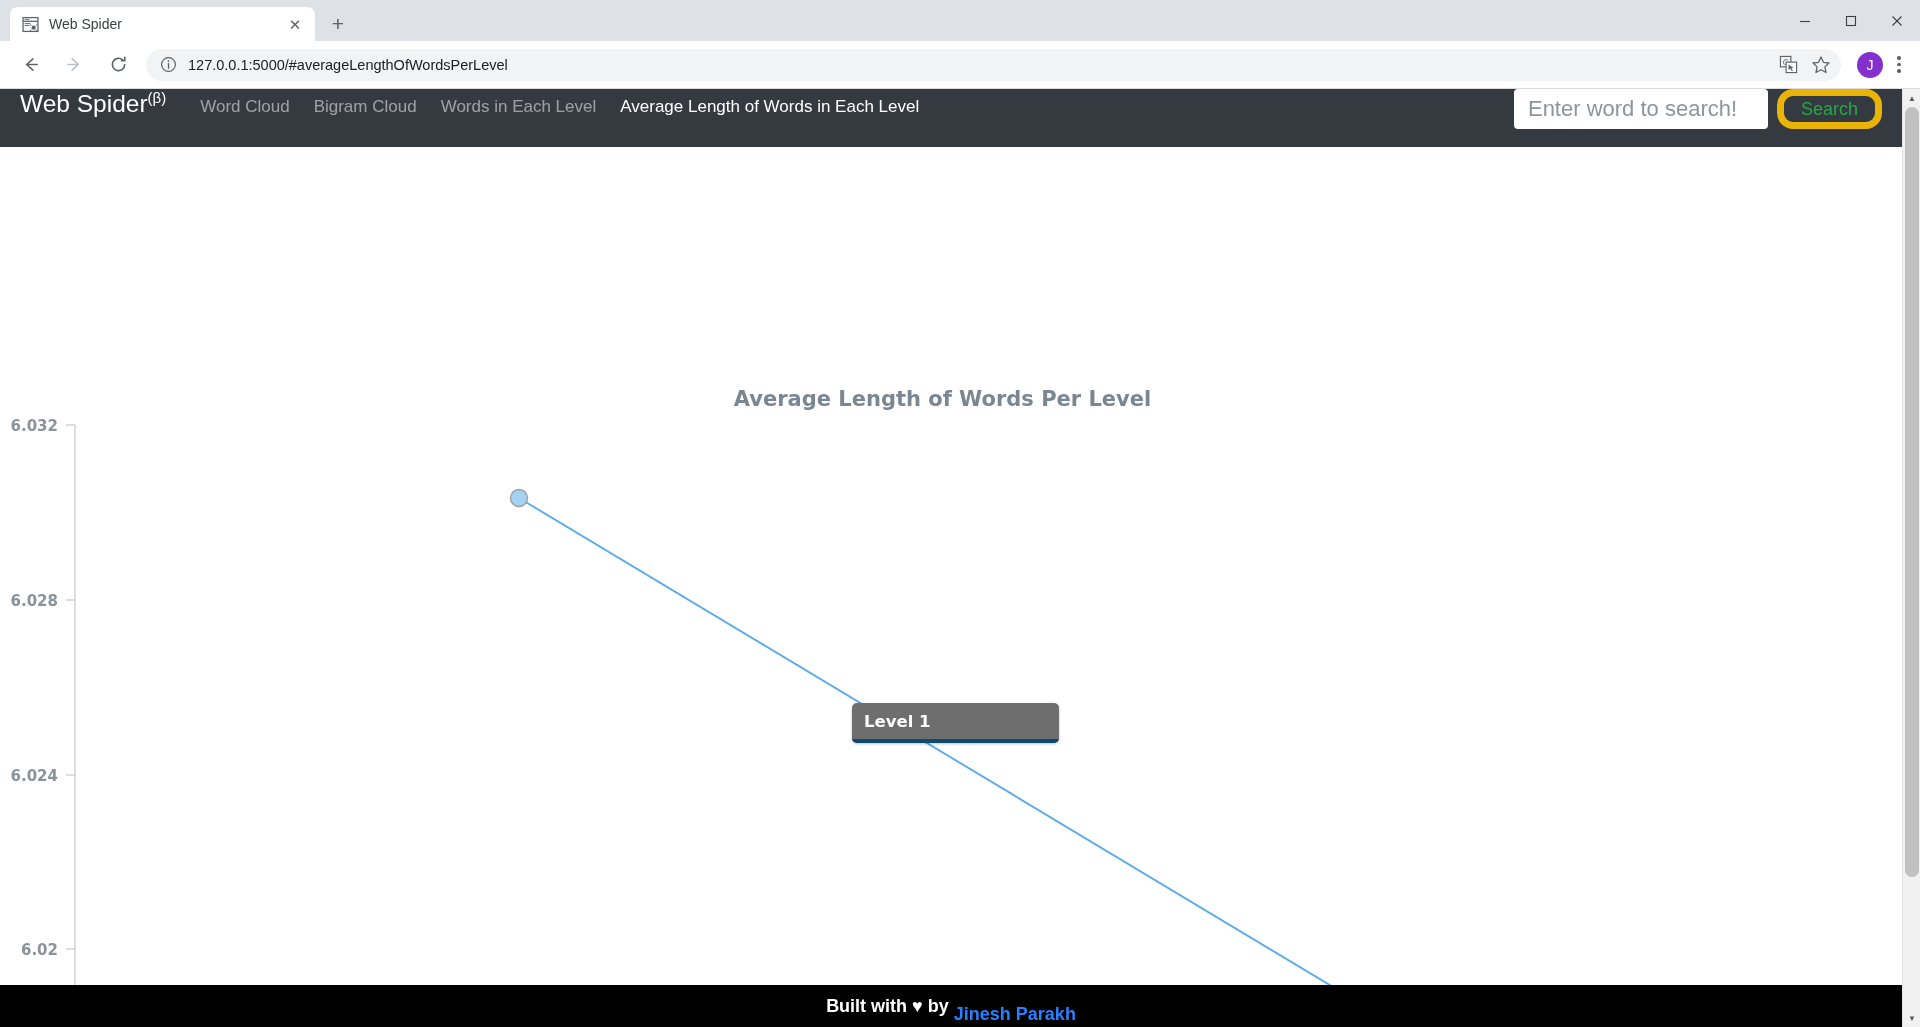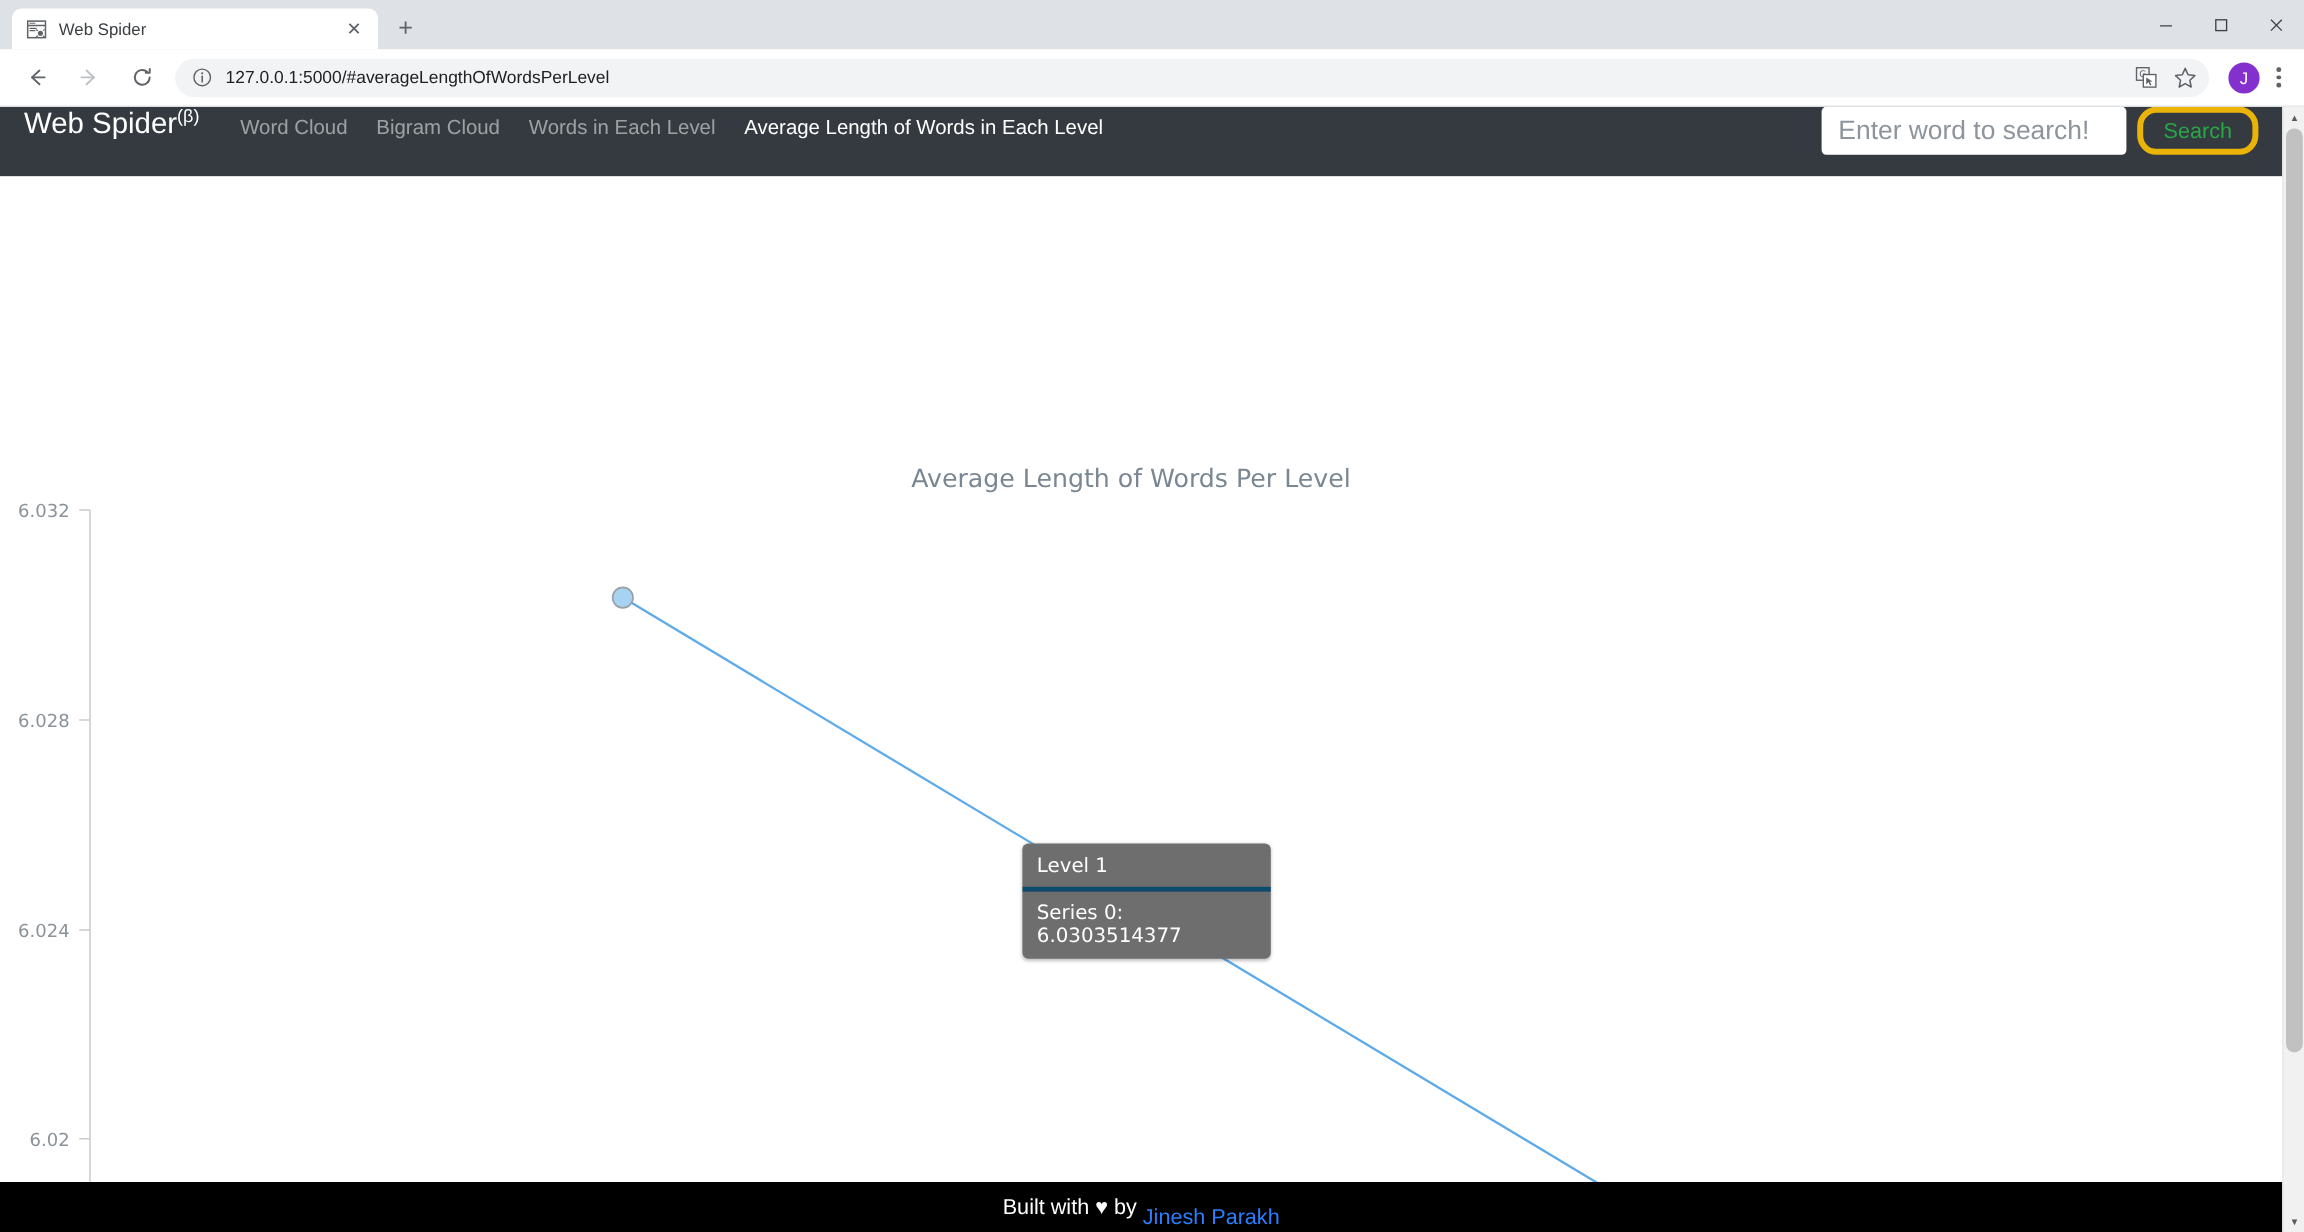--- a/index.html
+++ b/index.html
@@ -185,34 +185,35 @@
     color: #495057;
     padding: 12px 14px;
     outline: none;
     font-family: "Liberation Sans", sans-serif;
   }
   .search-input::placeholder { color: #8d949b; }
   .search-btn {
     height: 40px;
     padding: 0 17px;
     background: transparent;
-    border: 5px solid #eab308;
+    border: 7px solid #eab308;
     border-radius: 16px;
     color: #28a745;
     font-size: 18px;
     font-family: "Liberation Sans", sans-serif;
     cursor: pointer;
   }
 
   
   .content {
     flex: 1;
     position: relative;
     width: 1902px;
     background: #fff;
+    font-weight: bold;
   }
   .chart-wrap {
     position: absolute;
     left: 0; top: 0;
     width: 1902px;
     height: 920px;
   }
   .chart-title {
     position: absolute;
     left: 0;
@@ -427,21 +428,20 @@
             <text class="tick-label" x="58" y="983">6.016</text>
           </g>
 
           <polyline points="519,351 1418,891" fill="none" stroke="#5daaea" stroke-width="1.9"></polyline>
 
           <circle cx="519" cy="351" r="8.5" fill="#a7d3f3" stroke="#9aa0a6" stroke-width="1.4"></circle>
         </svg>
 
         <div class="tooltip">
           <div class="tooltip-header">Level 1</div>
-          <div class="tooltip-body">Series 0: 6.0303514377</div>
         </div>
       </div>
 
       <div class="footer">
         <span>Built with</span>
         <span class="heart">♥</span>
         <span>by</span>
         <a>Jinesh Parakh</a>
       </div>
     </div>

